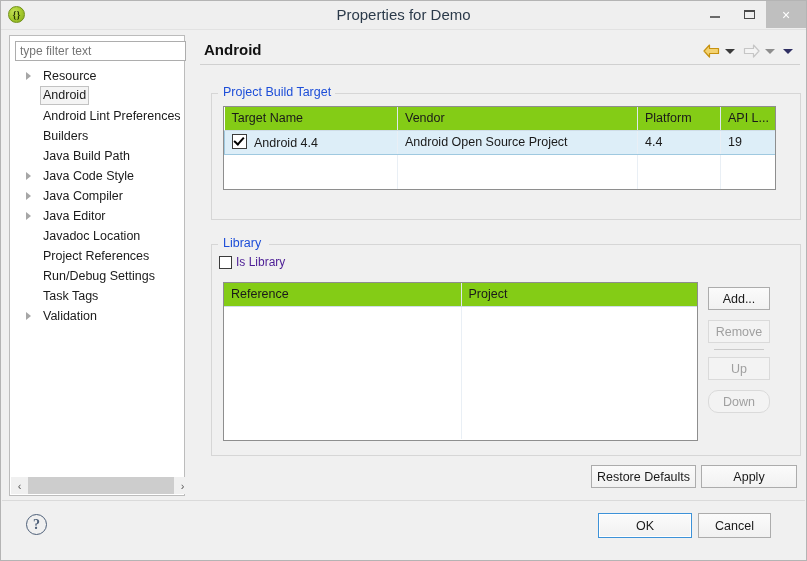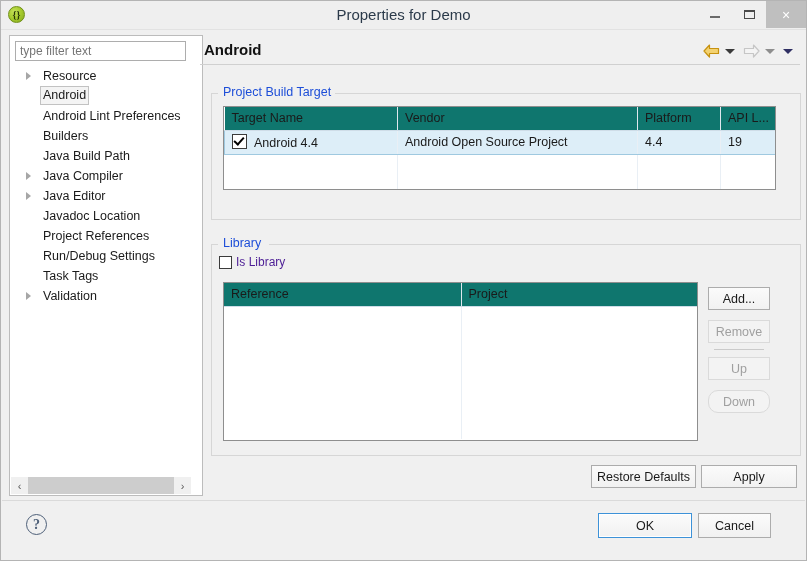--- a/index.html
+++ b/index.html
@@ -88,21 +88,21 @@
     width: 11px; height: 9px;
     border: 1px solid #4a4a4a;
     border-top-width: 2px;
     box-sizing: border-box;
   }
 
   
   .left-panel {
     position: absolute;
     left: 8px; top: 34px;
-    width: 194px;
+    width: 176px;
     height: 461px;
     background: #ffffff;
     border: 1px solid #bcbcbc;
     box-sizing: border-box;
   }
   .filter-input {
     position: absolute;
     left: 5px; top: 5px;
     width: 171px;
     height: 20px;
@@ -269,21 +269,21 @@
   table.grid {
     width: 100%;
     border-collapse: collapse;
     table-layout: fixed;
     font-size: 12.5px;
   }
   table.grid th {
     font-weight: normal;
     text-align: left;
     height: 23px;
-    background: #0f766e;
+    background: #84cc16;
     border-bottom: 1px solid #cfdde8;
     border-right: 1px solid #dfe7ee;
     padding: 0 0 0 7px;
     color: #1a1a1a;
     box-sizing: border-box;
     overflow: hidden;
     white-space: nowrap;
   }
   table.grid th:last-child { border-right: none; }
   table.grid td {
@@ -446,20 +446,24 @@
         <span class="label-box">Android</span>
       </div>
       <div class="tree-item">
         <span class="label-box">Android Lint Preferences</span>
       </div>
       <div class="tree-item">
         <span class="label-box">Builders</span>
       </div>
       <div class="tree-item">
         <span class="label-box">Java Build Path</span>
+      </div>
+      <div class="tree-item">
+        <span class="twisty"></span>
+        <span class="label-box">Java Code Style</span>
       </div>
       <div class="tree-item">
         <span class="twisty"></span>
         <span class="label-box">Java Compiler</span>
       </div>
       <div class="tree-item">
         <span class="twisty"></span>
         <span class="label-box">Java Editor</span>
       </div>
       <div class="tree-item">

